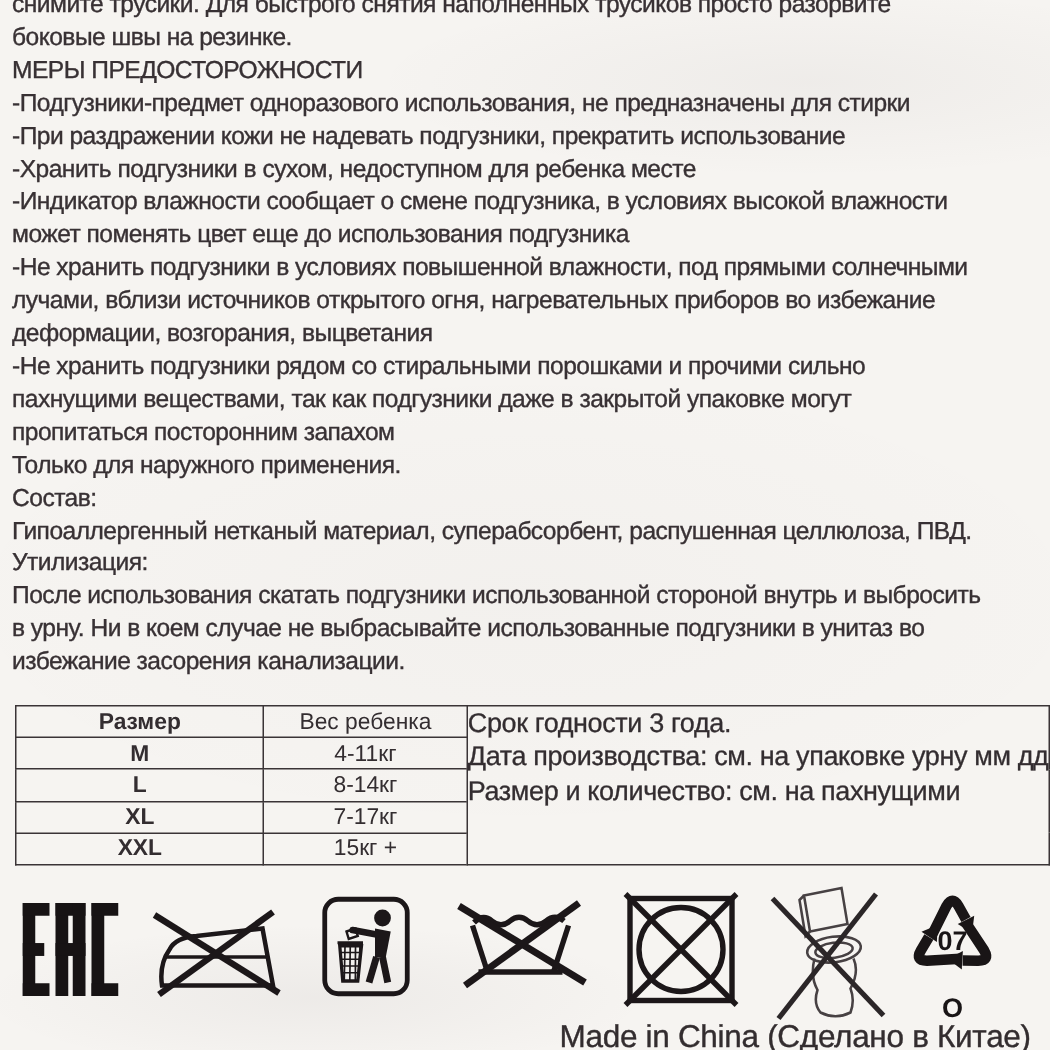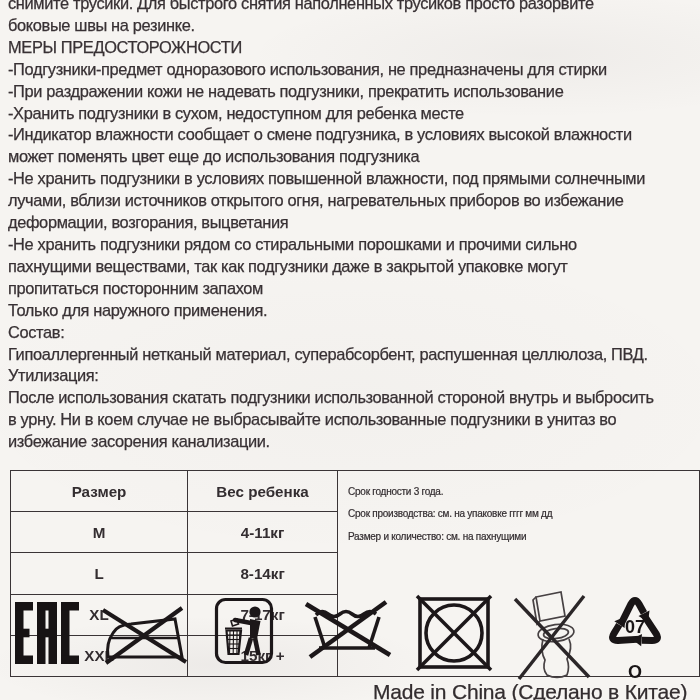--- a/index.html
+++ b/index.html
@@ -16,30 +16,30 @@
   .lines{position:absolute;left:8px;top:-7px;width:695px;}
   .ln{
     font-size:16.4px;line-height:21.9px;letter-spacing:-0.35px;
     white-space:nowrap;-webkit-text-stroke:0.25px currentColor;
   }
   table.sizes{
     position:absolute;left:10px;top:470px;border-collapse:collapse;
     table-layout:fixed;
   }
   table.sizes th,table.sizes td{
-    border:1.5px solid #3a3436;padding:10px;margin:0;
+    border:1.5px solid #3a3436;padding:0;margin:0;
     font-size:15.2px;color:#332d30;
   }
   th.c1,td.c1{width:168px;height:20.2px;text-align:center;font-weight:bold;}
-  th.c2,td.c2{width:137px;height:20.2px;text-align:center;font-weight:bold;}
+  th.c2,td.c2{width:137px;height:20.2px;text-align:center;font-weight:normal;}
   td.info{
     width:357px;vertical-align:top;padding:1px 0 0 13px;font-weight:normal;
   }
   td.info .iln{
-    font-size:10px;line-height:22.3px;letter-spacing:-0.25px;white-space:nowrap;
+    font-size:18px;line-height:22.3px;letter-spacing:-0.25px;white-space:nowrap;
     -webkit-text-stroke:0.2px currentColor;
   }
   .icon{position:absolute;}
   .footer{
     position:absolute;left:373px;top:680px;font-size:21px;letter-spacing:-0.2px;
     color:#332d2f;white-space:nowrap;-webkit-text-stroke:0.25px currentColor;
   }
   .sr{position:absolute;width:1px;height:1px;overflow:hidden;clip:rect(0 0 0 0);}
   svg{display:block;}
 </style>
@@ -70,21 +70,21 @@
   <div class="ln">избежание засорения канализации.</div>
 </div>
 
 <table class="sizes">
   <tbody>
       <tr>
     <th class="c1">Размер</th>
     <th class="c2">Вес ребенка</th>
     <td class="info" rowspan="5">
       <div class="iln">Срок годности 3 года.</div>
-      <div class="iln">Срок производства: см. на упаковке гггг мм дд</div>
+      <div class="iln">Дата производства: см. на упаковке урну мм дд</div>
       <div class="iln">Размер и количество: см. на пахнущими</div>
     </td>
   </tr>
   <tr>
     <td class="c1">M</td>
     <td class="c2">4-11кг</td>
   </tr>
   <tr>
     <td class="c1">L</td>
     <td class="c2">8-14кг</td>

